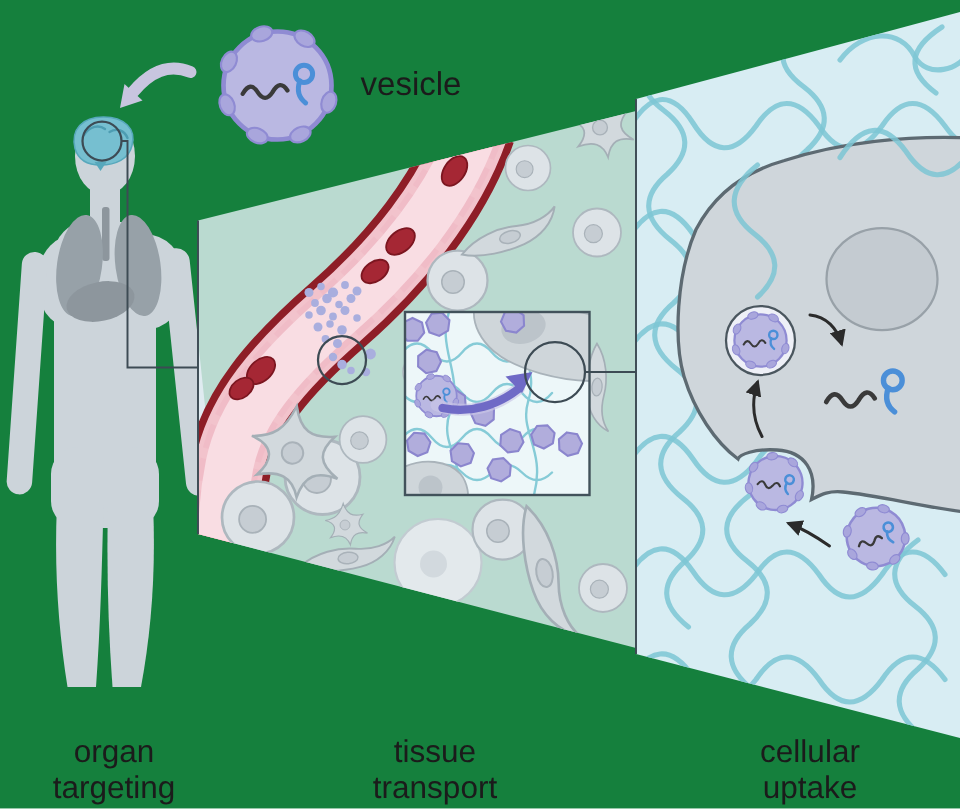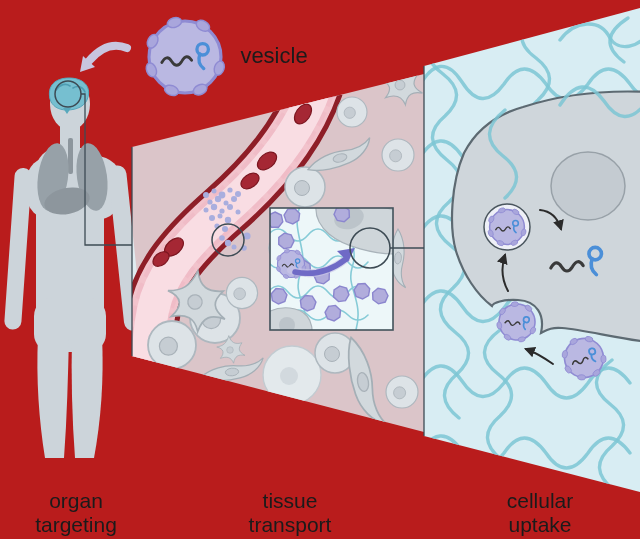--- a/index.html
+++ b/index.html
@@ -1,16 +1,16 @@
 <!DOCTYPE html>
 <html><head>
 <meta charset="utf-8">
 <style>
   html,body{margin:0;padding:0;background:#ffffff;}
-  #fig{position:relative;width:640px;height:539px;background:#b91c1c;overflow:hidden;
+  #fig{position:relative;width:640px;height:539px;background:#15803d;overflow:hidden;
        font-family:"Liberation Sans", sans-serif;text-align:center;}
   svg{display:block}
   
   .lbl{font:400 21px "Liberation Sans", sans-serif; fill:#1b1b1b; text-anchor:middle;}
   .lbl-legend{font:400 22px "Liberation Sans", sans-serif; fill:#1b1b1b; text-anchor:middle;}
   
   .body-fill{fill:#ccd4da;}
   .organ{fill:#97a1a8;}
   .organ2{fill:#8d969d;}
   .brain{fill:#76bfd0;stroke:#57a8bc;stroke-width:1;}

